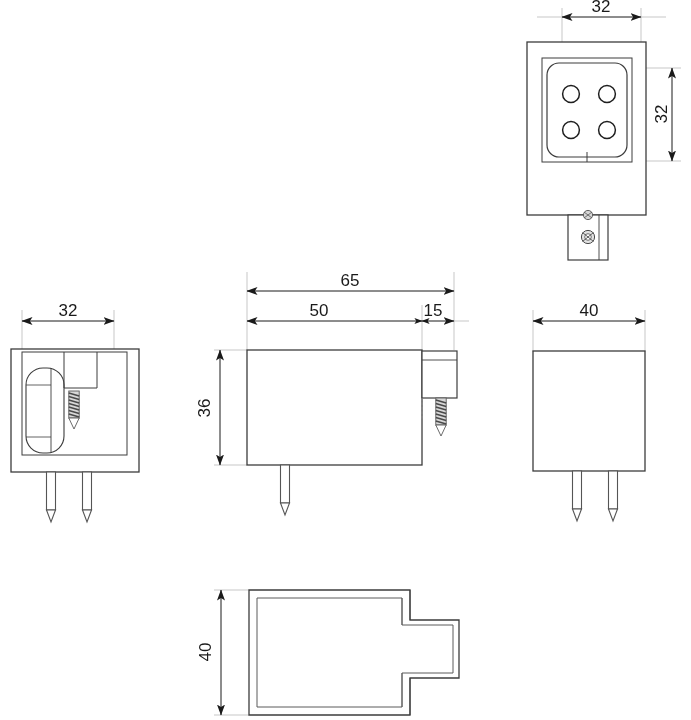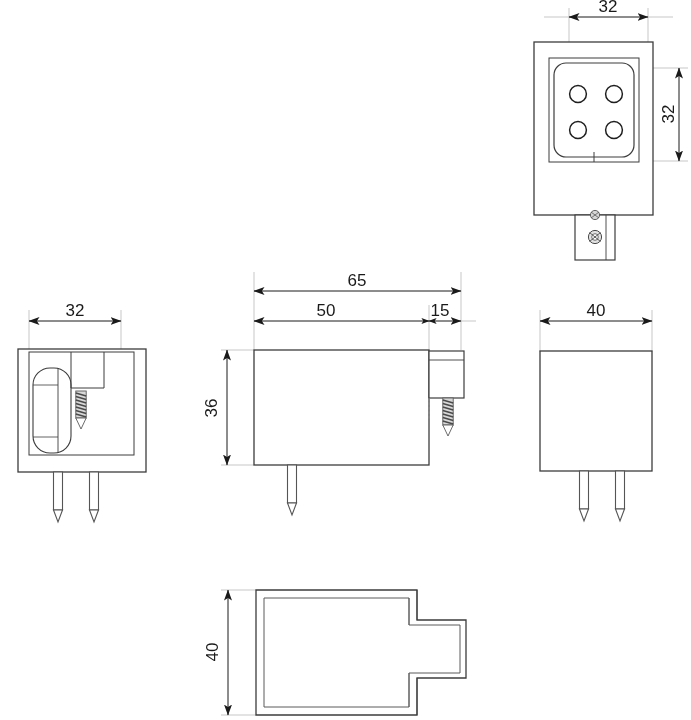--- a/index.html
+++ b/index.html
@@ -9,21 +9,21 @@
   }
   body {
     width: 691px;
     height: 720px;
     font-family: "Liberation Sans", sans-serif;
     position: relative;
     overflow: hidden;
   }
   #drawing-root {
     position: absolute;
-    left: 16px; top: 0;
+    left: 9px; top: 0;
     width: 549px;
     height: 720px;
   }
   svg.cad {
     display: block;
     width: 691px;
     height: 720px;
     shape-rendering: geometricPrecision;
   }
   text.dim-text {

